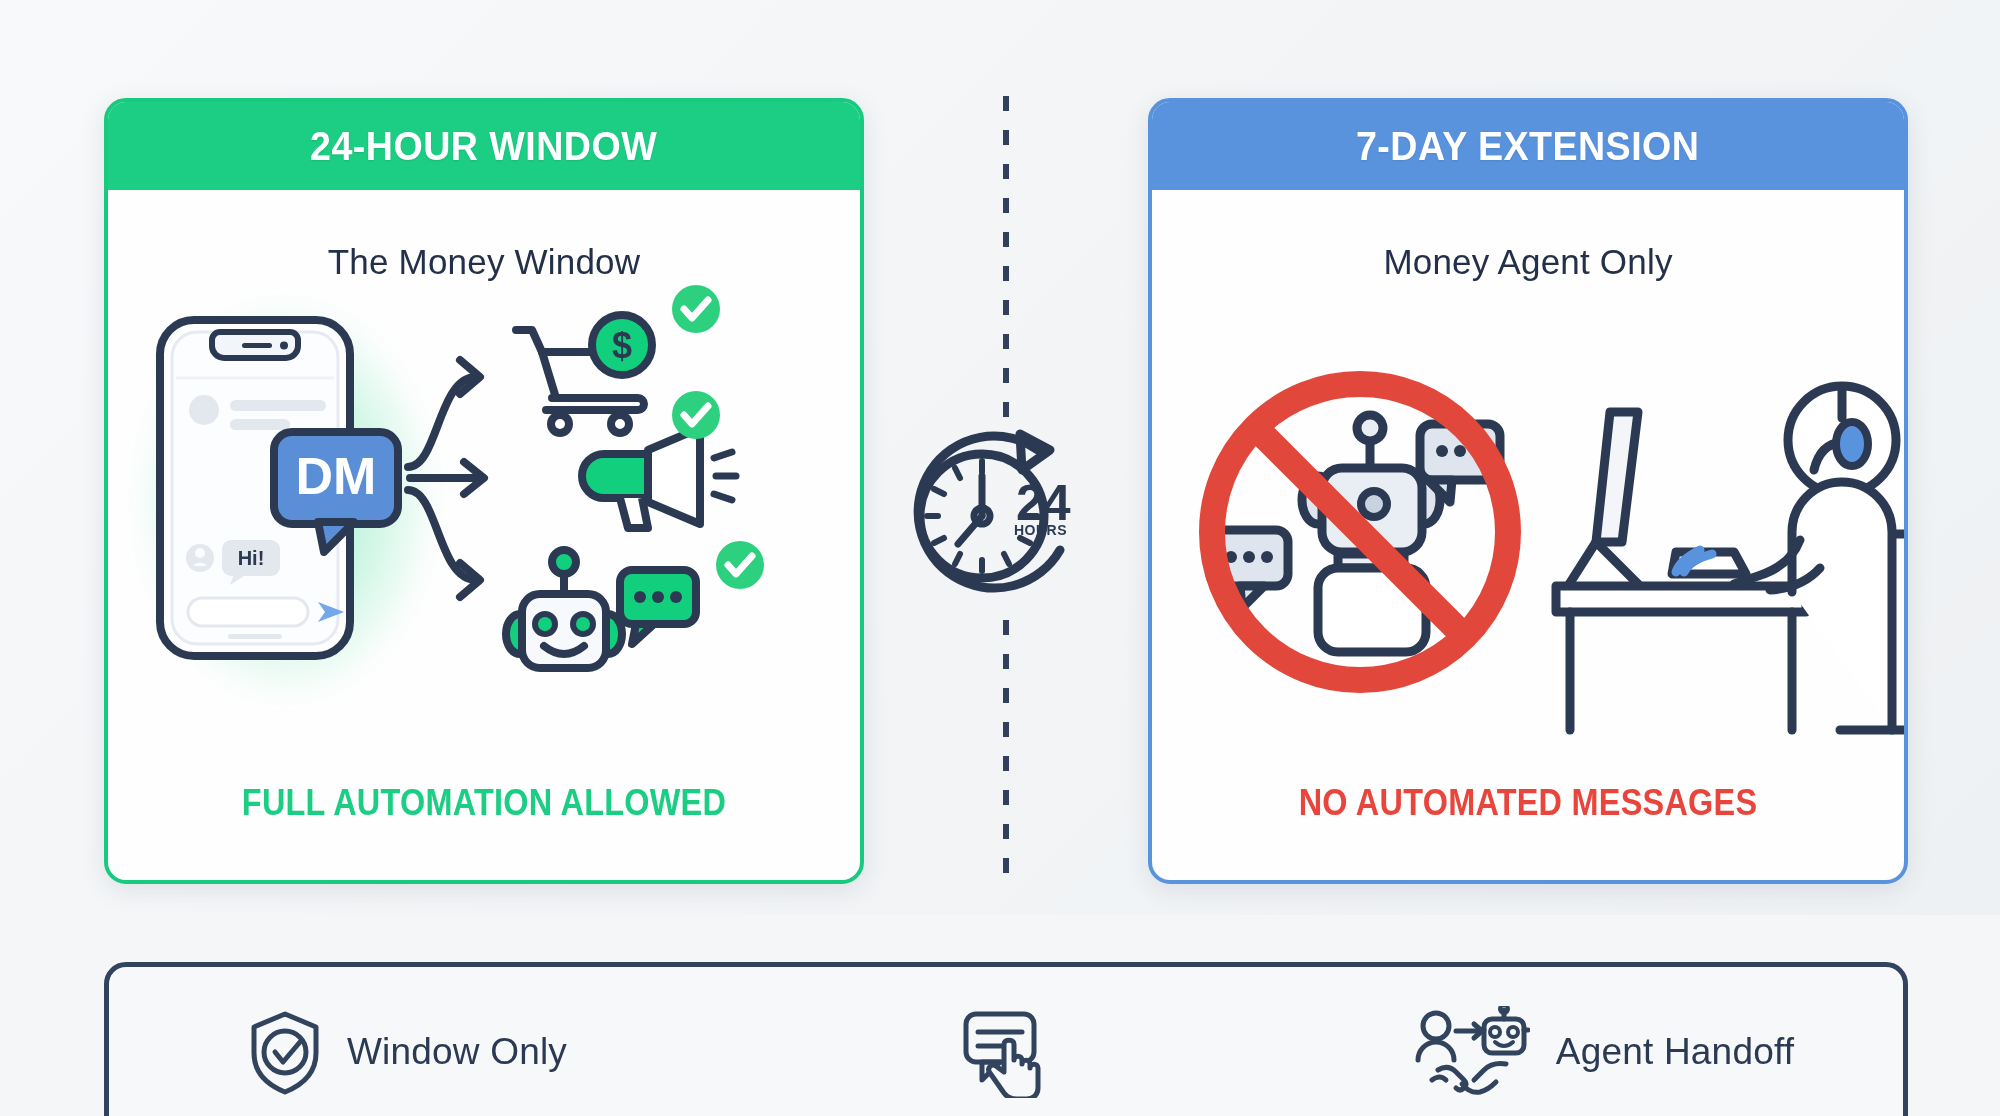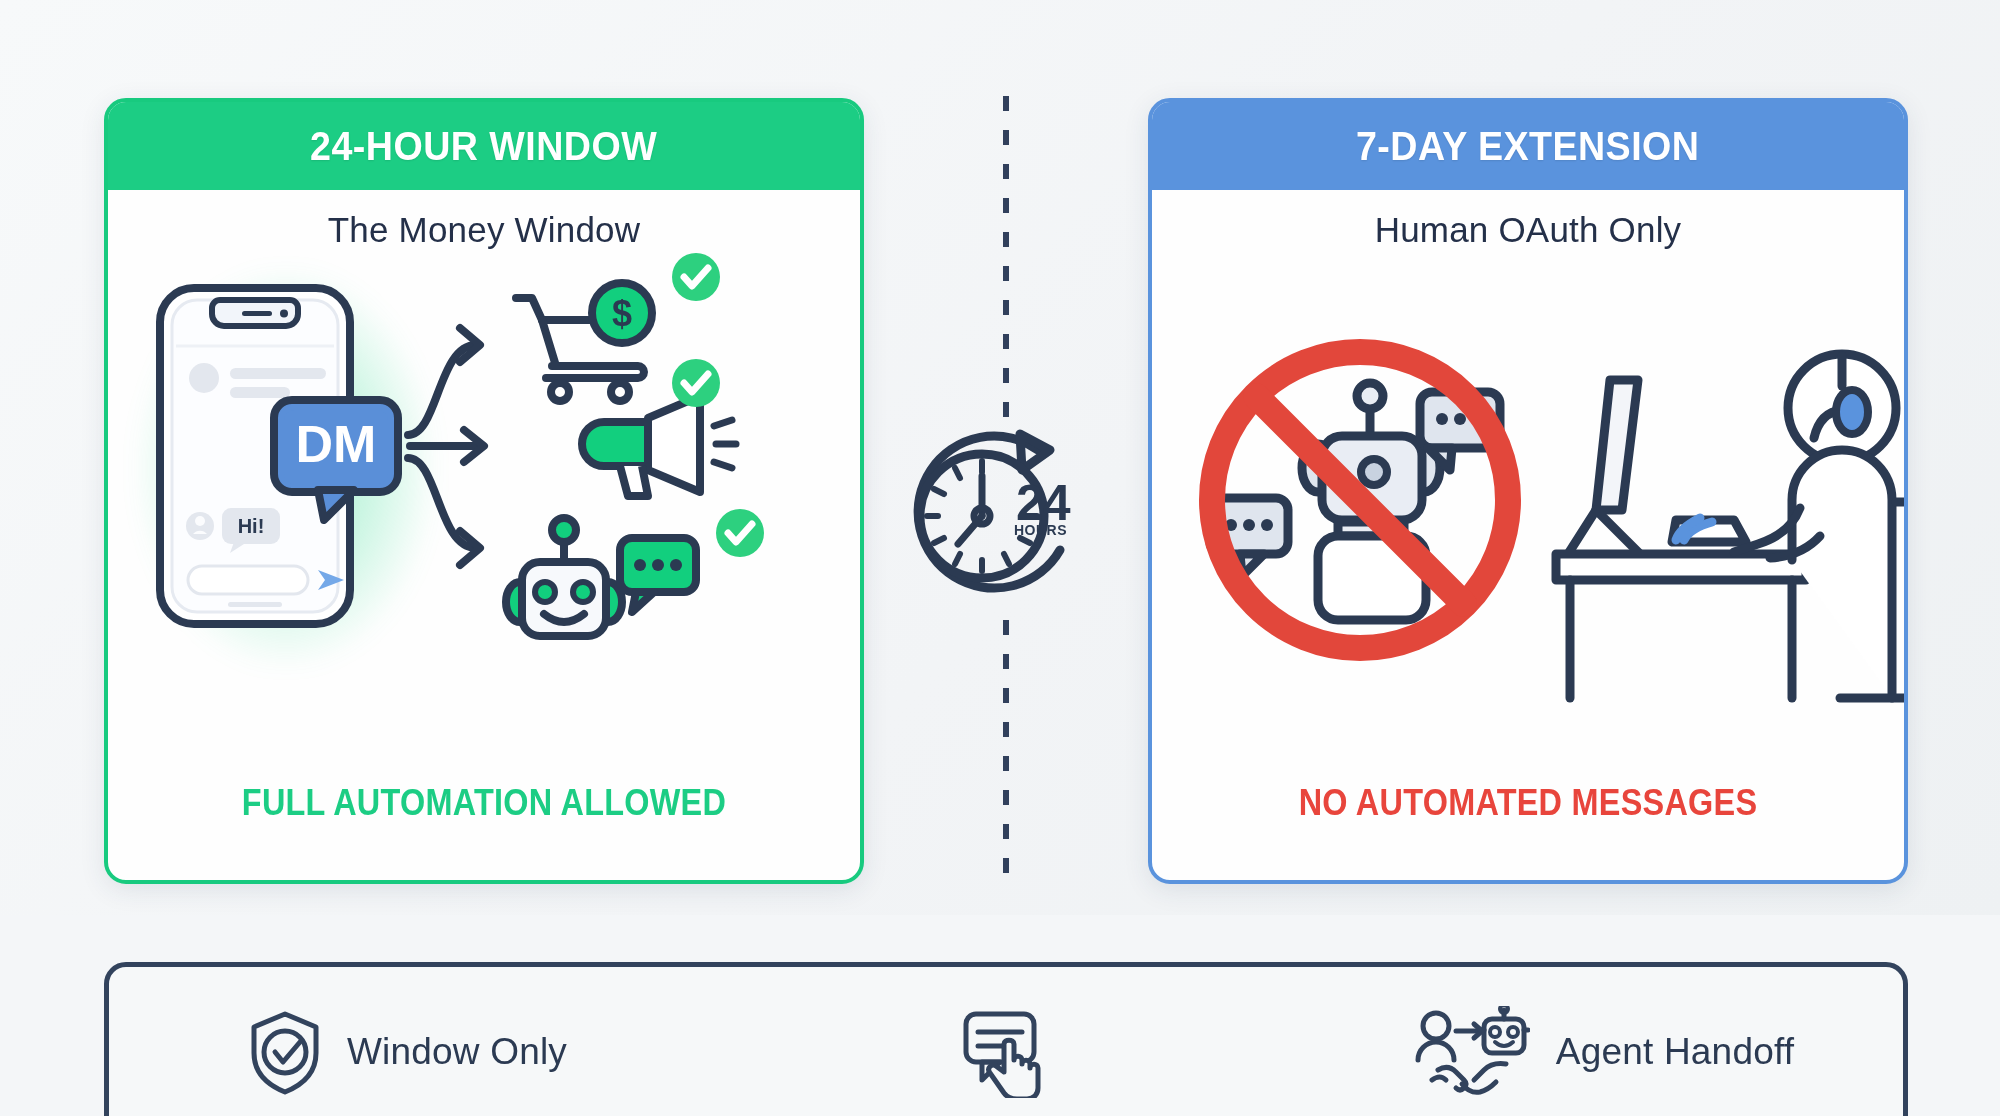--- a/index.html
+++ b/index.html
@@ -41,21 +41,21 @@
     font-weight: bold;
     letter-spacing: .5px;
     transform: scaleX(.94);
     text-shadow: 0 1px 2px rgba(0,0,0,.10);
   }
 
   .card-sub {
     text-align: center;
     color: #243049;
     font-size: 35px;
-    padding-top: 20px;
+    padding-top: 52px;
     letter-spacing: .2px;
   }
 
   .card-body { position: relative; height: 480px; }
 
   .card-foot {
     position: absolute;
     bottom: 56px; left: 0; right: 0;
     text-align: center;
     font-size: 36px;
@@ -233,21 +233,21 @@
       </svg>
     </div>
 
     <div class="card-foot">FULL AUTOMATION ALLOWED</div>
   </div>
 
   <div class="card right">
     <div class="card-head">
       <div class="card-head-title">7-DAY EXTENSION</div>
     </div>
-    <div class="card-sub">Human OAuth Only</div>
+    <div class="card-sub">Money Agent Only</div>
 
     <div class="card-body">
       <svg width="752" height="480" viewBox="0 0 752 480" style="position:absolute;left:0;top:0">
 
         <g>
 
           <g>
             <line x1="218" y1="156" x2="218" y2="188" stroke="#2b3a52" stroke-width="9" stroke-linecap="round"></line>
             <circle cx="218" cy="146" r="13" fill="#e9edf4" stroke="#2b3a52" stroke-width="9"></circle>
             <ellipse cx="166" cy="218" rx="16" ry="24" fill="#dfe5ee" stroke="#2b3a52" stroke-width="9"></ellipse>

